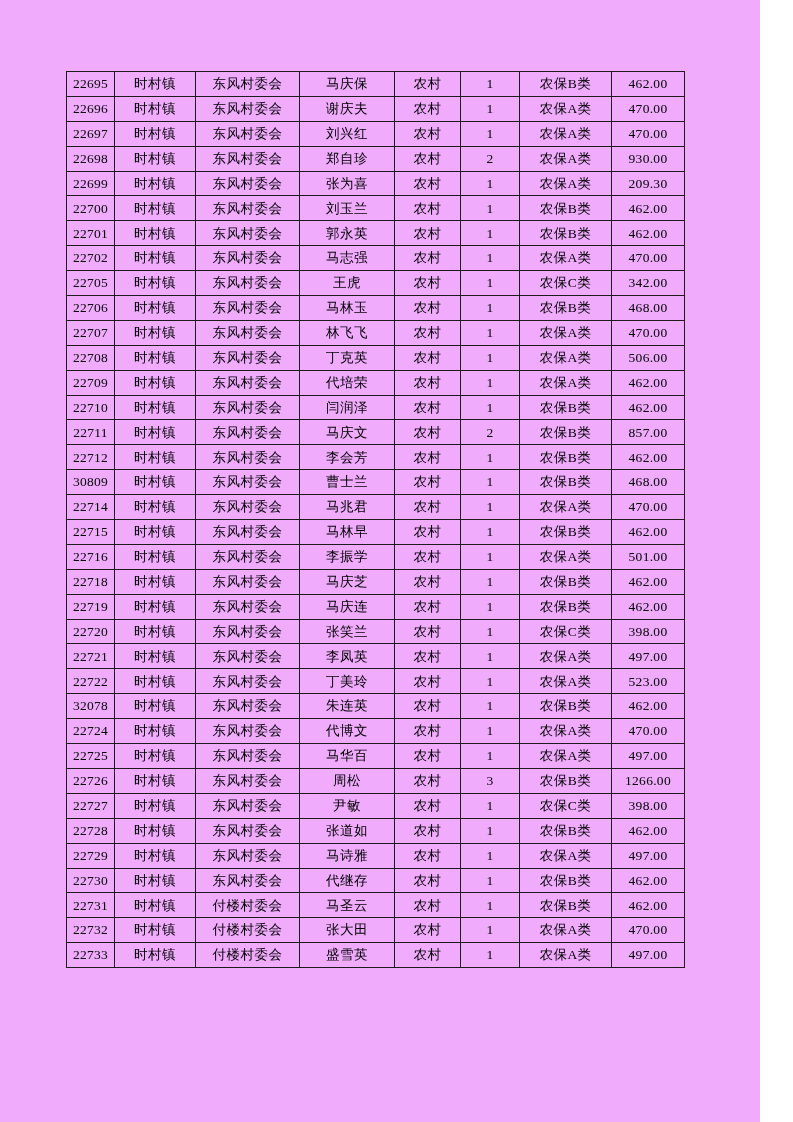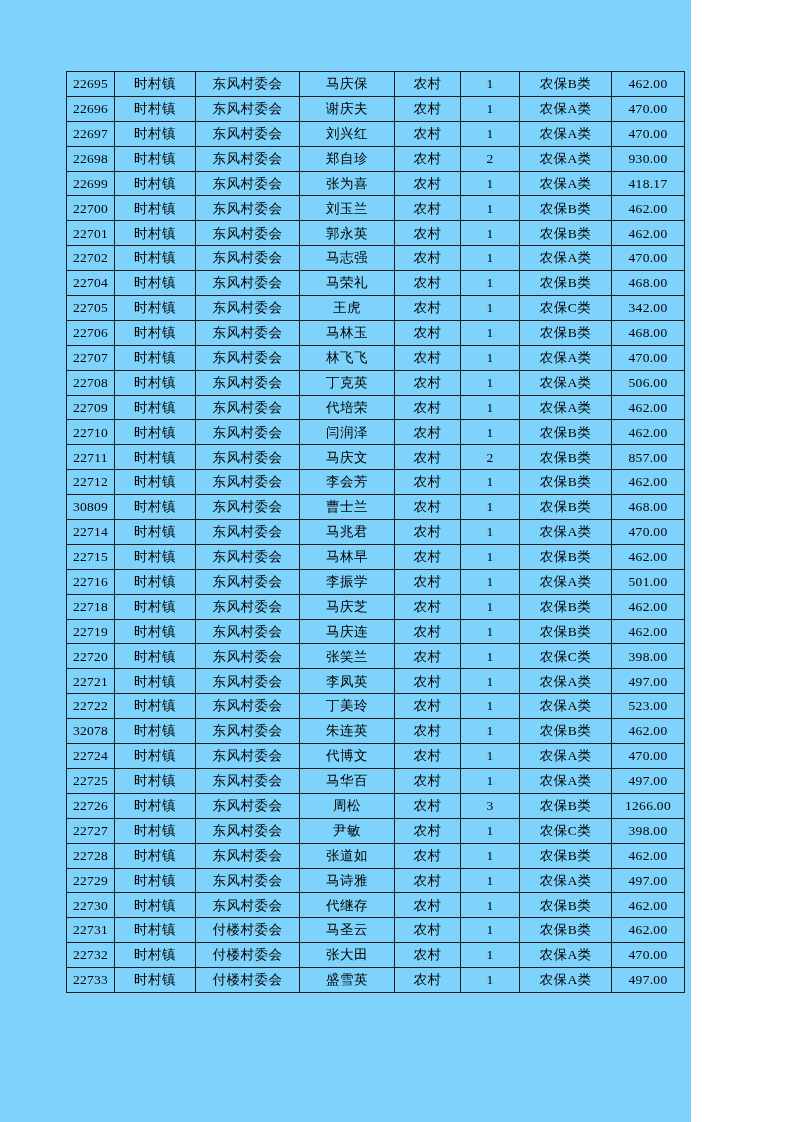--- a/index.html
+++ b/index.html
@@ -2,23 +2,23 @@
 <html><head>
 <meta charset="utf-8">
 <style>
   html, body {
     margin: 0;
     padding: 0;
     background: #ffffff;
   }
   .page {
     position: relative;
-    width: 691px;
+    width: 760px;
     height: 1122px;
-    background: #7dd3fc;
+    background: #f0abfc;
     overflow: hidden;
     font-family: "Liberation Serif", "DejaVu Serif", serif;
     color: #000000;
   }
   table.records {
     position: absolute;
     left: 66px;
     top: 71px;
     width: 618px;
     border-collapse: collapse;
@@ -98,21 +98,21 @@
           <td class="num">930.00</td>
         </tr>
         <tr>
           <td class="num">22699</td>
           <td>时村镇</td>
           <td>东风村委会</td>
           <td>张为喜</td>
           <td>农村</td>
           <td class="num">1</td>
           <td>农保A类</td>
-          <td class="num">418.17</td>
+          <td class="num">209.30</td>
         </tr>
         <tr>
           <td class="num">22700</td>
           <td>时村镇</td>
           <td>东风村委会</td>
           <td>刘玉兰</td>
           <td>农村</td>
           <td class="num">1</td>
           <td>农保B类</td>
           <td class="num">462.00</td>
@@ -129,30 +129,20 @@
         </tr>
         <tr>
           <td class="num">22702</td>
           <td>时村镇</td>
           <td>东风村委会</td>
           <td>马志强</td>
           <td>农村</td>
           <td class="num">1</td>
           <td>农保A类</td>
           <td class="num">470.00</td>
-        </tr>
-        <tr>
-          <td class="num">22704</td>
-          <td>时村镇</td>
-          <td>东风村委会</td>
-          <td>马荣礼</td>
-          <td>农村</td>
-          <td class="num">1</td>
-          <td>农保B类</td>
-          <td class="num">468.00</td>
         </tr>
         <tr>
           <td class="num">22705</td>
           <td>时村镇</td>
           <td>东风村委会</td>
           <td>王虎</td>
           <td>农村</td>
           <td class="num">1</td>
           <td>农保C类</td>
           <td class="num">342.00</td>

